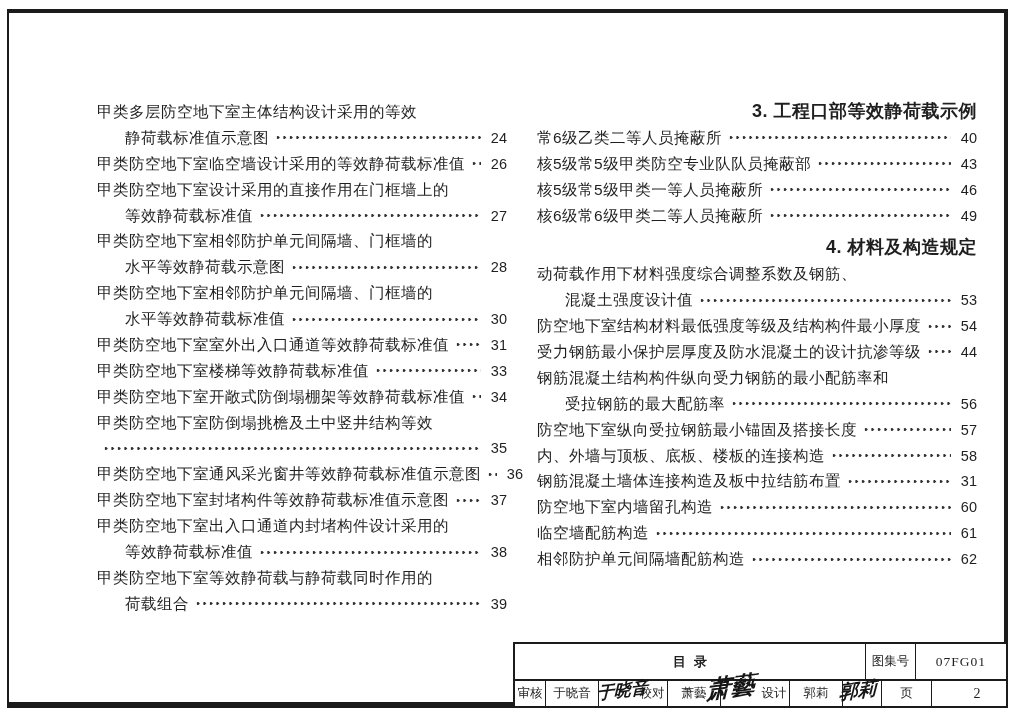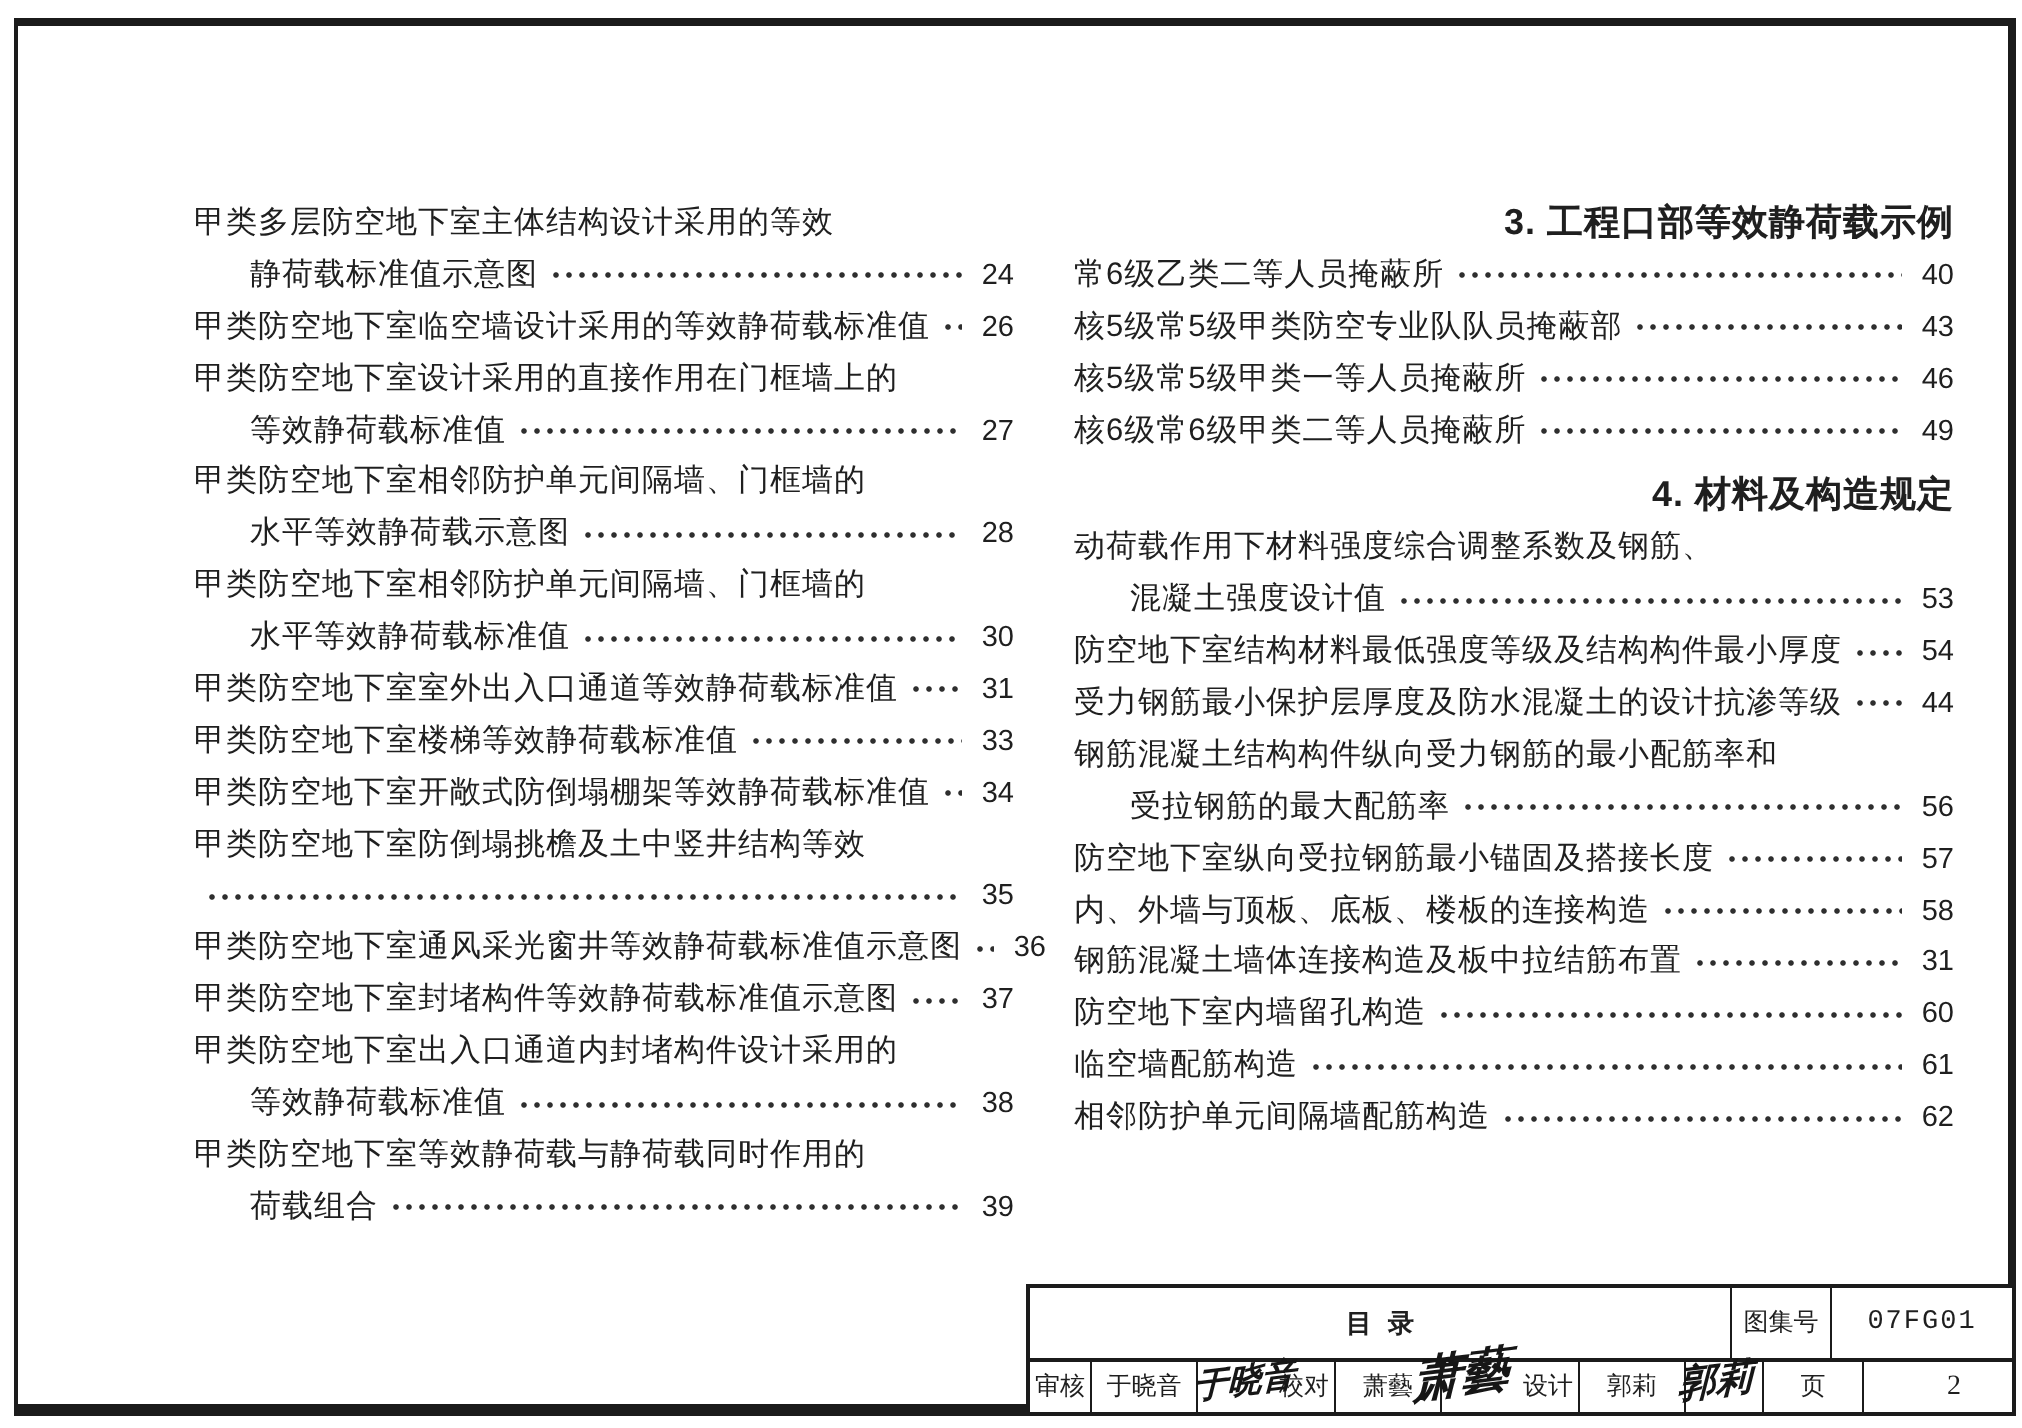--- a/index.html
+++ b/index.html
@@ -36,21 +36,21 @@
   .tb-row.bottom{flex:0 0 25px;border-top:2px solid #1b1b1b;}
   .tb-cell{
     display:flex;align-items:center;justify-content:center;
     border-left:1.5px solid #1b1b1b;position:relative;overflow:visible;
   }
   .tb-cell:first-child{border-left:none;}
   .tb-group{display:contents;}
   .tb-title-cell{flex:1 1 auto;}
   .tb-title{font-size:13px;font-weight:bold;letter-spacing:8px;padding-left:8px;}
   .tb-atlas-label{flex:0 0 49px;font-size:12.5px;}
-  .tb-atlas-value{flex:0 0 90px;font-family:Liberation Mono, monospace;font-size:13.5px;letter-spacing:1px;}
+  .tb-atlas-value{flex:0 0 90px;font-family:Liberation Serif, serif;font-size:13.5px;letter-spacing:1px;}
   .tb-staff-label{flex:0 0 30px;font-size:12.5px;}
   .tb-staff-name{flex:0 0 52px;font-size:12.5px;}
   .tb-staff-sig{flex:0 0 38px;}
   .tb-page-label{flex:0 0 49px;font-size:12.5px;}
   .tb-page-value{flex:0 0 90px;font-family:"Liberation Serif",serif;font-size:14px;}
   .signature{
     position:absolute;left:0;top:-2px;white-space:nowrap;z-index:5;
     font-family:"DejaVu Serif",serif;font-style:italic;font-weight:bold;
     transform:rotate(-7deg) skewX(-8deg);transform-origin:left center;color:#161616;
   }

